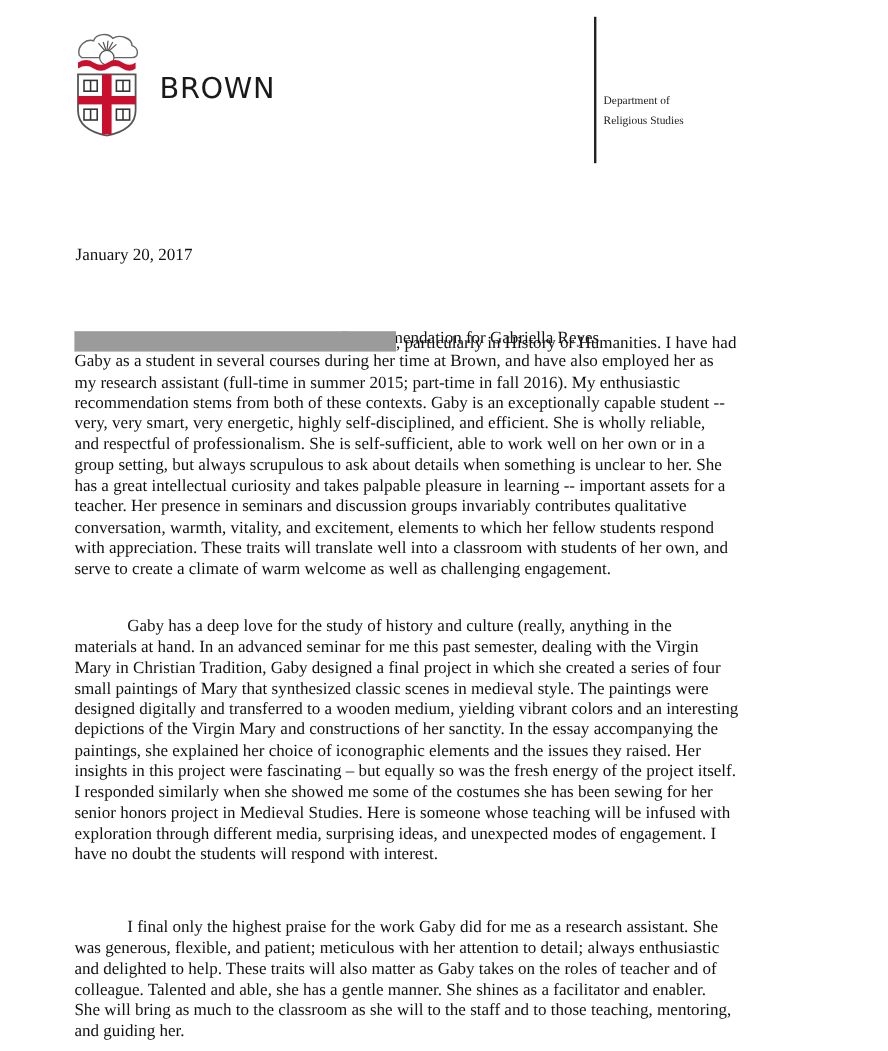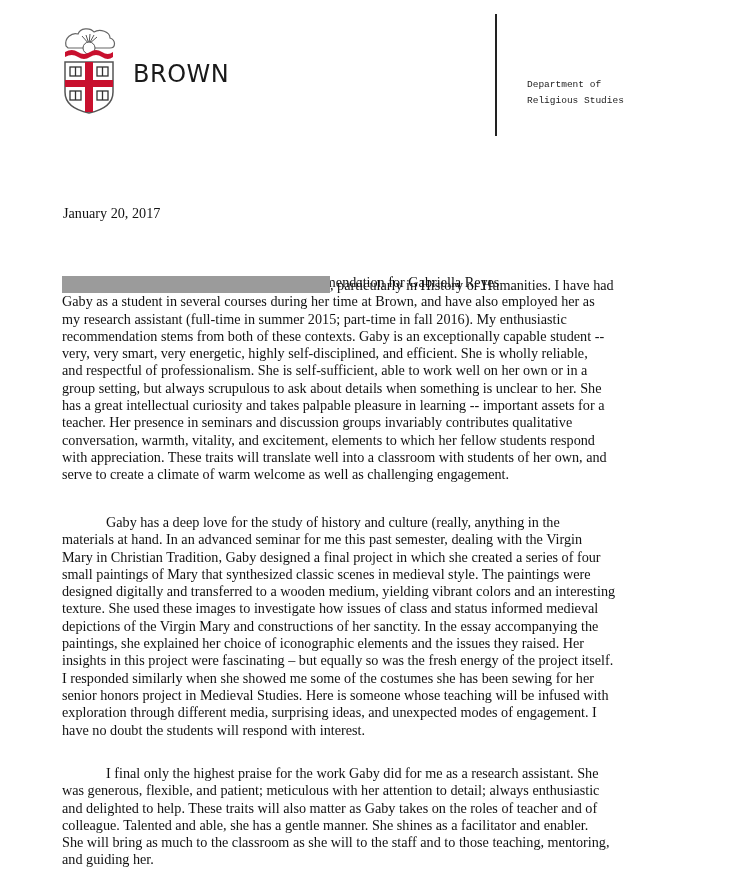--- a/index.html
+++ b/index.html
@@ -3,21 +3,21 @@
   <meta charset="utf-8">
   <style>
     * { margin: 0; padding: 0; box-sizing: border-box; }
     html, body { width: 740px; height: 876px; background: #ffffff; overflow: hidden; }
     body { position: relative; color: #111; font-family: "Liberation Serif", serif; }
 
     .letterhead { position: absolute; left: 0; top: 0; width: 740px; height: 140px; }
     .logo-shield { position: absolute; left: 60px; top: 24px; width: 58px; height: 90px; }
     .brand-name { position: absolute; left: 133px; top: 60px; font-family: "DejaVu Sans", sans-serif; font-size: 24px; letter-spacing: 0.5px; color: #1a1a1a; }
     .vertical-rule { position: absolute; left: 495px; top: 14px; width: 1.5px; height: 122px; background: #222; }
-    .dept { position: absolute; left: 527px; top: 77px; font-family: Liberation Mono, monospace; font-size: 9.5px; line-height: 16px; color: #222; }
+    .dept { position: absolute; left: 503px; top: 77px; font-family: Liberation Serif, serif; font-size: 9.5px; line-height: 16px; color: #222; }
 
     .date { position: absolute; left: 63px; top: 205px; font-size: 14.2px; }
     .subject { position: absolute; left: 0; width: 740px; top: 242px; text-align: center; font-size: 14.2px; padding-left: 44px; margin-top: 32px; }
 
     .body-text { position: absolute; left: 62px; width: 660px; font-size: 14.2px; line-height: 17.3px; }
     .para { white-space: nowrap; }
     .para .line { display: block; height: 17.3px; }
     .indent { display: inline-block; width: 44px; }
     .redact { display: inline-block; background: #9b9b9b; vertical-align: -3px; }
     .redact.r1 { width: 35px; height: 17px; }
@@ -86,21 +86,20 @@
   <span class="line">with appreciation.  These traits will translate well into a classroom with students of her own, and</span>
   <span class="line">serve to create a climate of warm welcome as well as challenging engagement.</span>
 </div>
 
 <div class="body-text para" id="p2">
   <span class="line"><span class="indent"></span><span>Gaby has a deep love for the study of history and culture (really, anything in the</span></span>
   <span class="line">materials at hand.  In an advanced seminar for me this past semester, dealing with the Virgin</span>
   <span class="line">Mary in Christian Tradition, Gaby designed a final project in which she created a series of four</span>
   <span class="line">small paintings of Mary that synthesized classic scenes in medieval style.  The paintings were</span>
   <span class="line">designed digitally and transferred to a wooden medium, yielding vibrant colors and an interesting</span>
-  <span class="line">texture.  She used these images to investigate how issues of class and status informed medieval</span>
   <span class="line">depictions of the Virgin Mary and constructions of her sanctity.  In the essay accompanying the</span>
   <span class="line">paintings, she explained her choice of iconographic elements and the issues they raised.  Her</span>
   <span class="line">insights in this project were fascinating – but equally so was the fresh energy of the project itself.</span>
   <span class="line">I responded similarly when she showed me some of the costumes she has been sewing for her</span>
   <span class="line">senior honors project in Medieval Studies.  Here is someone whose teaching will be infused with</span>
   <span class="line">exploration through different media, surprising ideas, and unexpected modes of engagement.  I</span>
   <span class="line">have no doubt the students will respond with interest.</span>
 </div>
 
 <div class="body-text para" id="p3">

